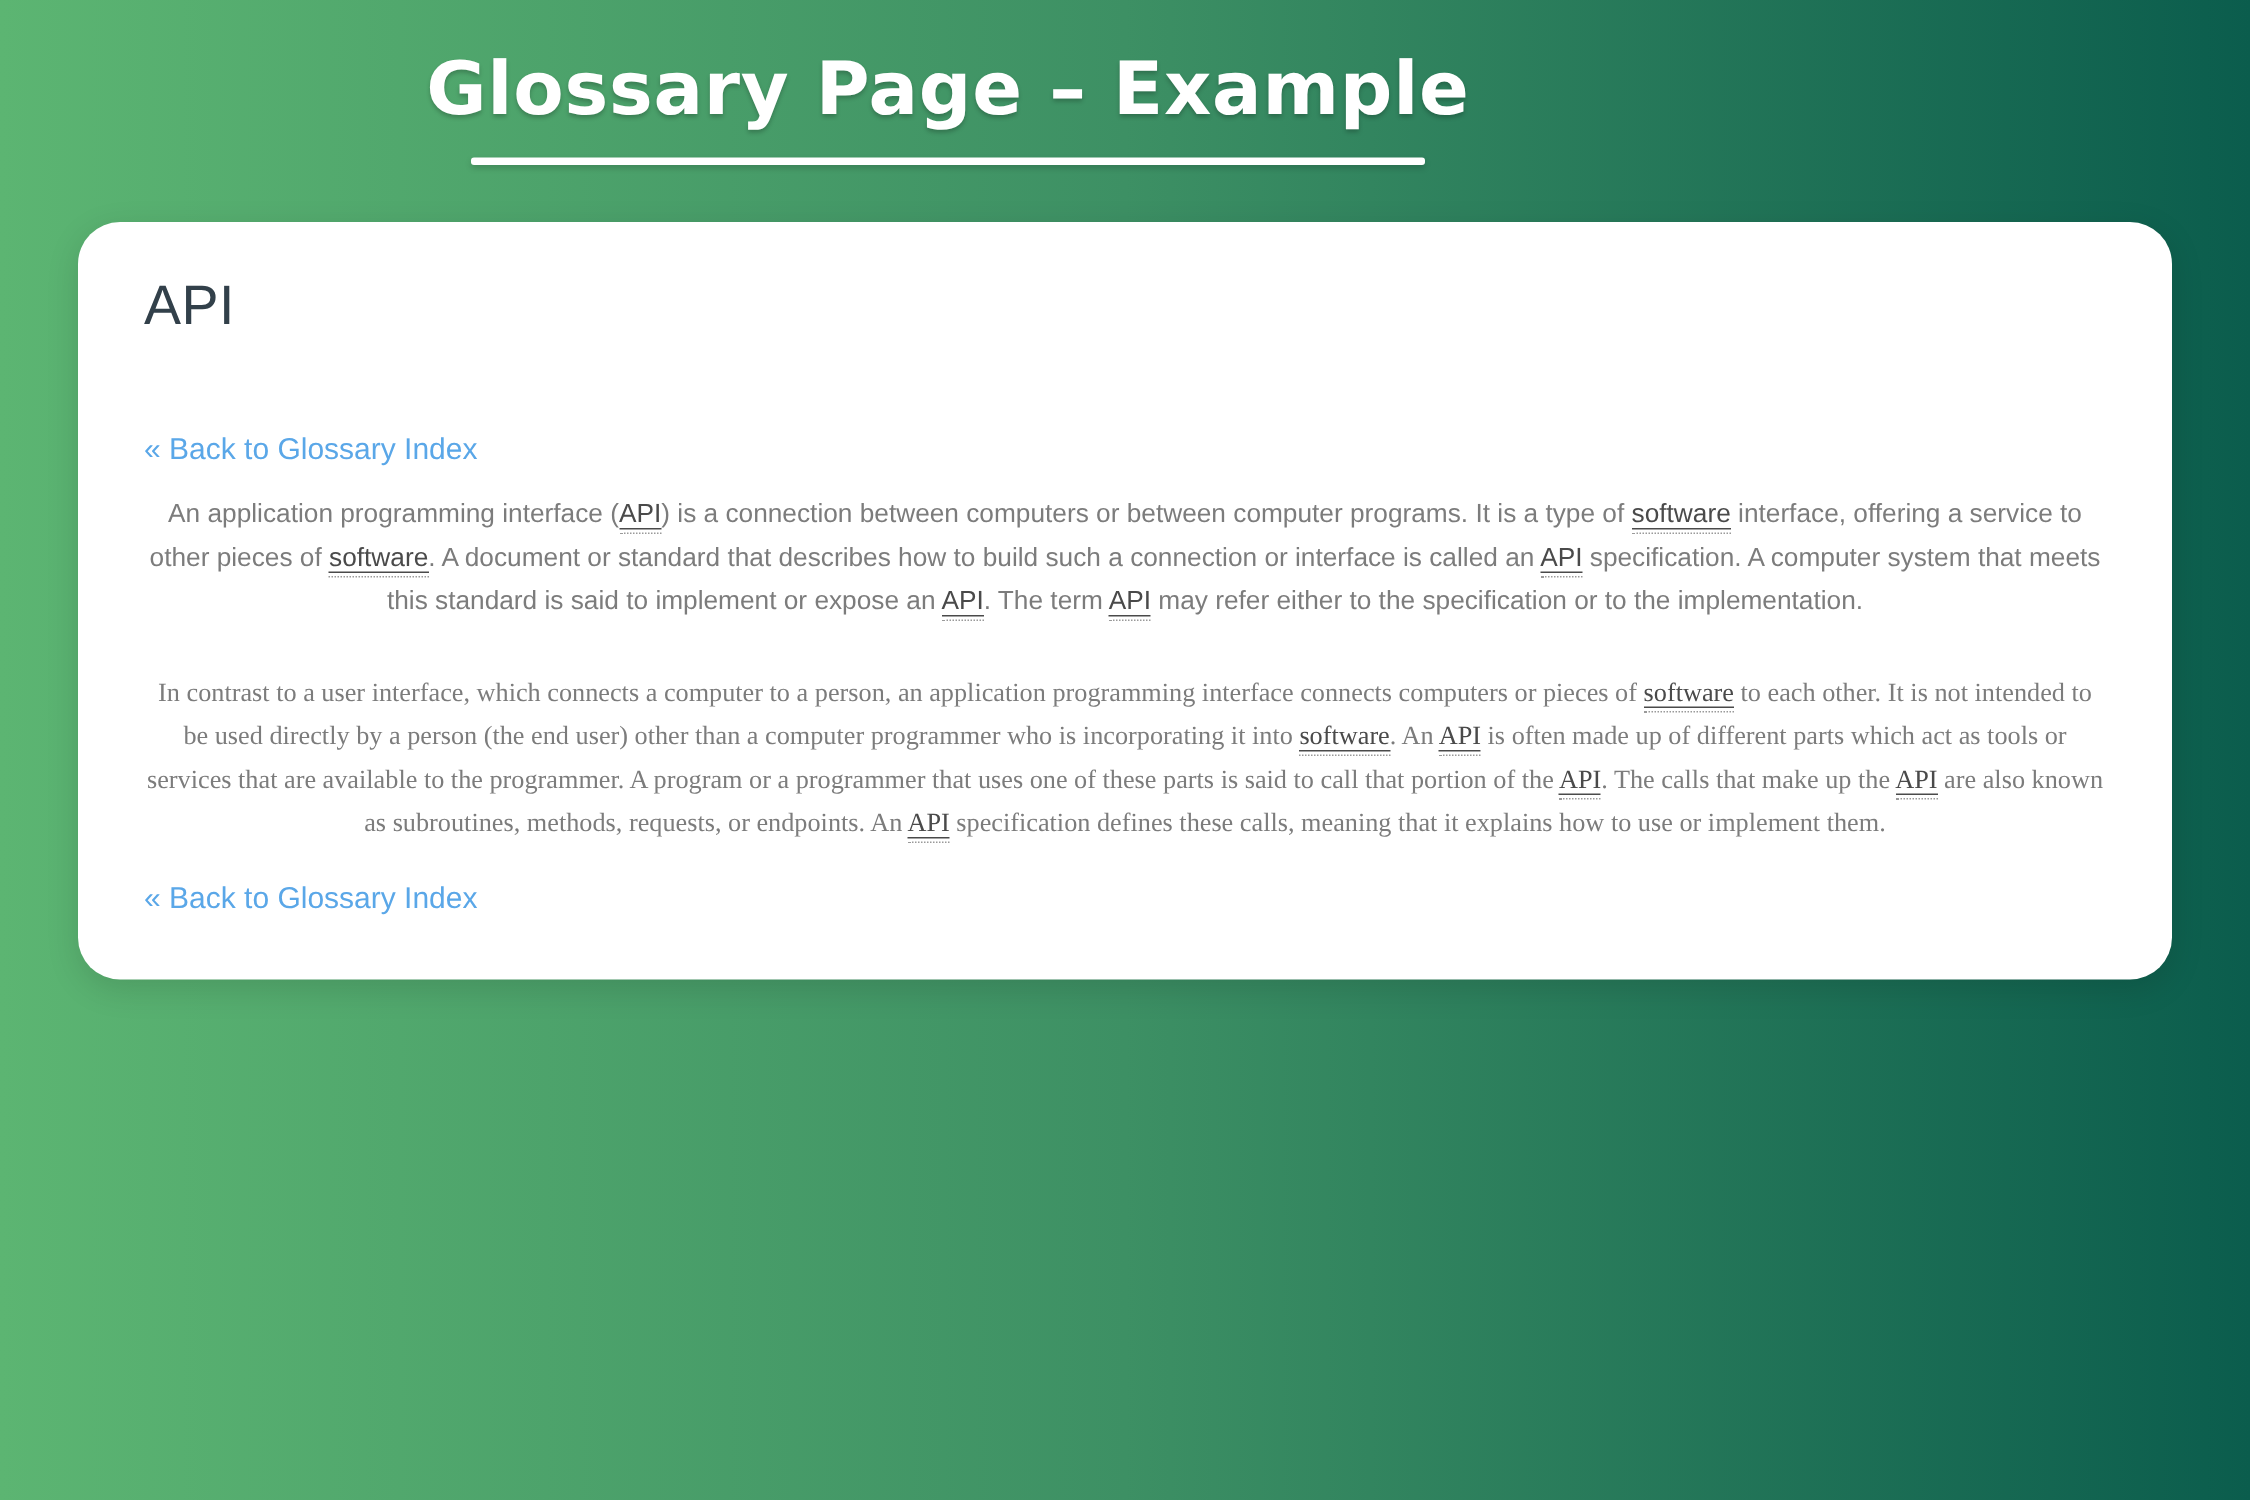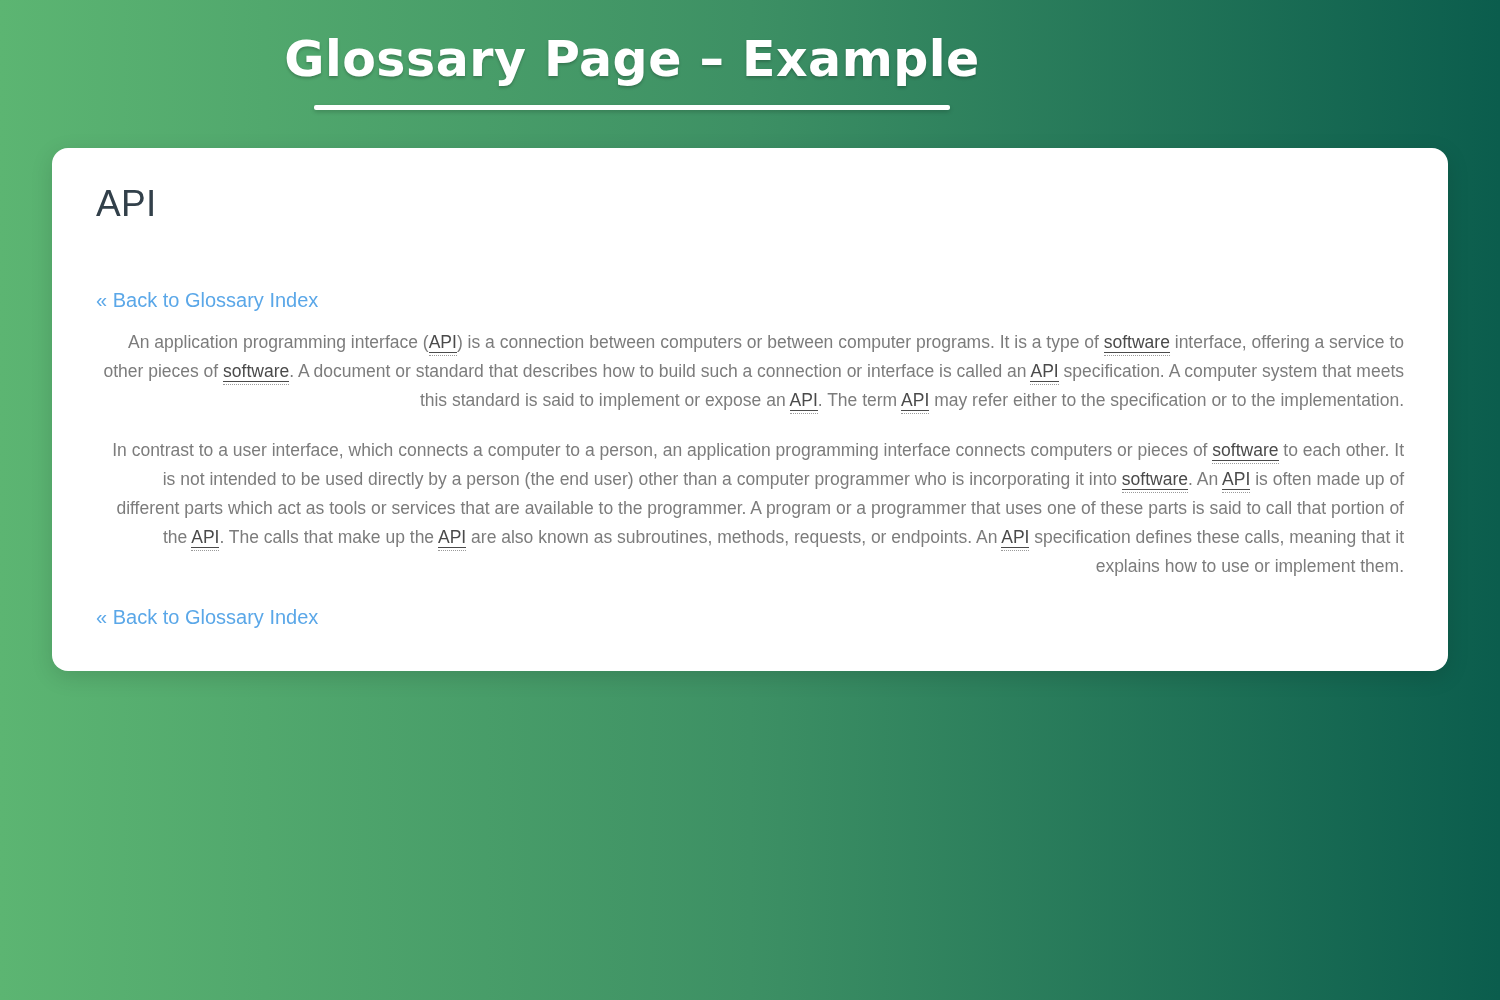--- a/index.html
+++ b/index.html
@@ -48,21 +48,21 @@
   }
 
   
   .card {
     position: absolute;
     left: 52px;
     top: 148px;
     width: 1396px;
     min-height: 487px;
     background: #ffffff;
-    border-radius: 16px;
+    border-radius: 28px;
     padding: 34px 44px 40px 44px;
     box-shadow: 0 6px 22px rgba(0, 0, 0, 0.13);
   }
 
   .term-heading {
     font-family: "Liberation Sans", sans-serif;
     font-size: 37px;
     font-weight: normal;
     color: #32404a;
     margin: 0;
@@ -79,23 +79,23 @@
     cursor: pointer;
   }
   .back-link.top { margin-top: 60px; }
   .back-link.bottom { margin-top: 22px; }
 
   .body-text {
     font-size: 17.5px;
     line-height: 29px;
     color: #7c7c7c;
     margin: 14px 0 0 0;
-    text-align: right;
+    text-align: center;
   }
-  .body-text + .body-text { margin-top: 21px; }
+  .body-text + .body-text { margin-top: 32px; font-family: Liberation Serif, serif; }
 
   
   .glossary-term {
     color: #4a4a4a;
     position: relative;
     border-bottom: 1px solid #4a4a4a;
     cursor: help;
   }
   .glossary-term::after {
     content: "";

